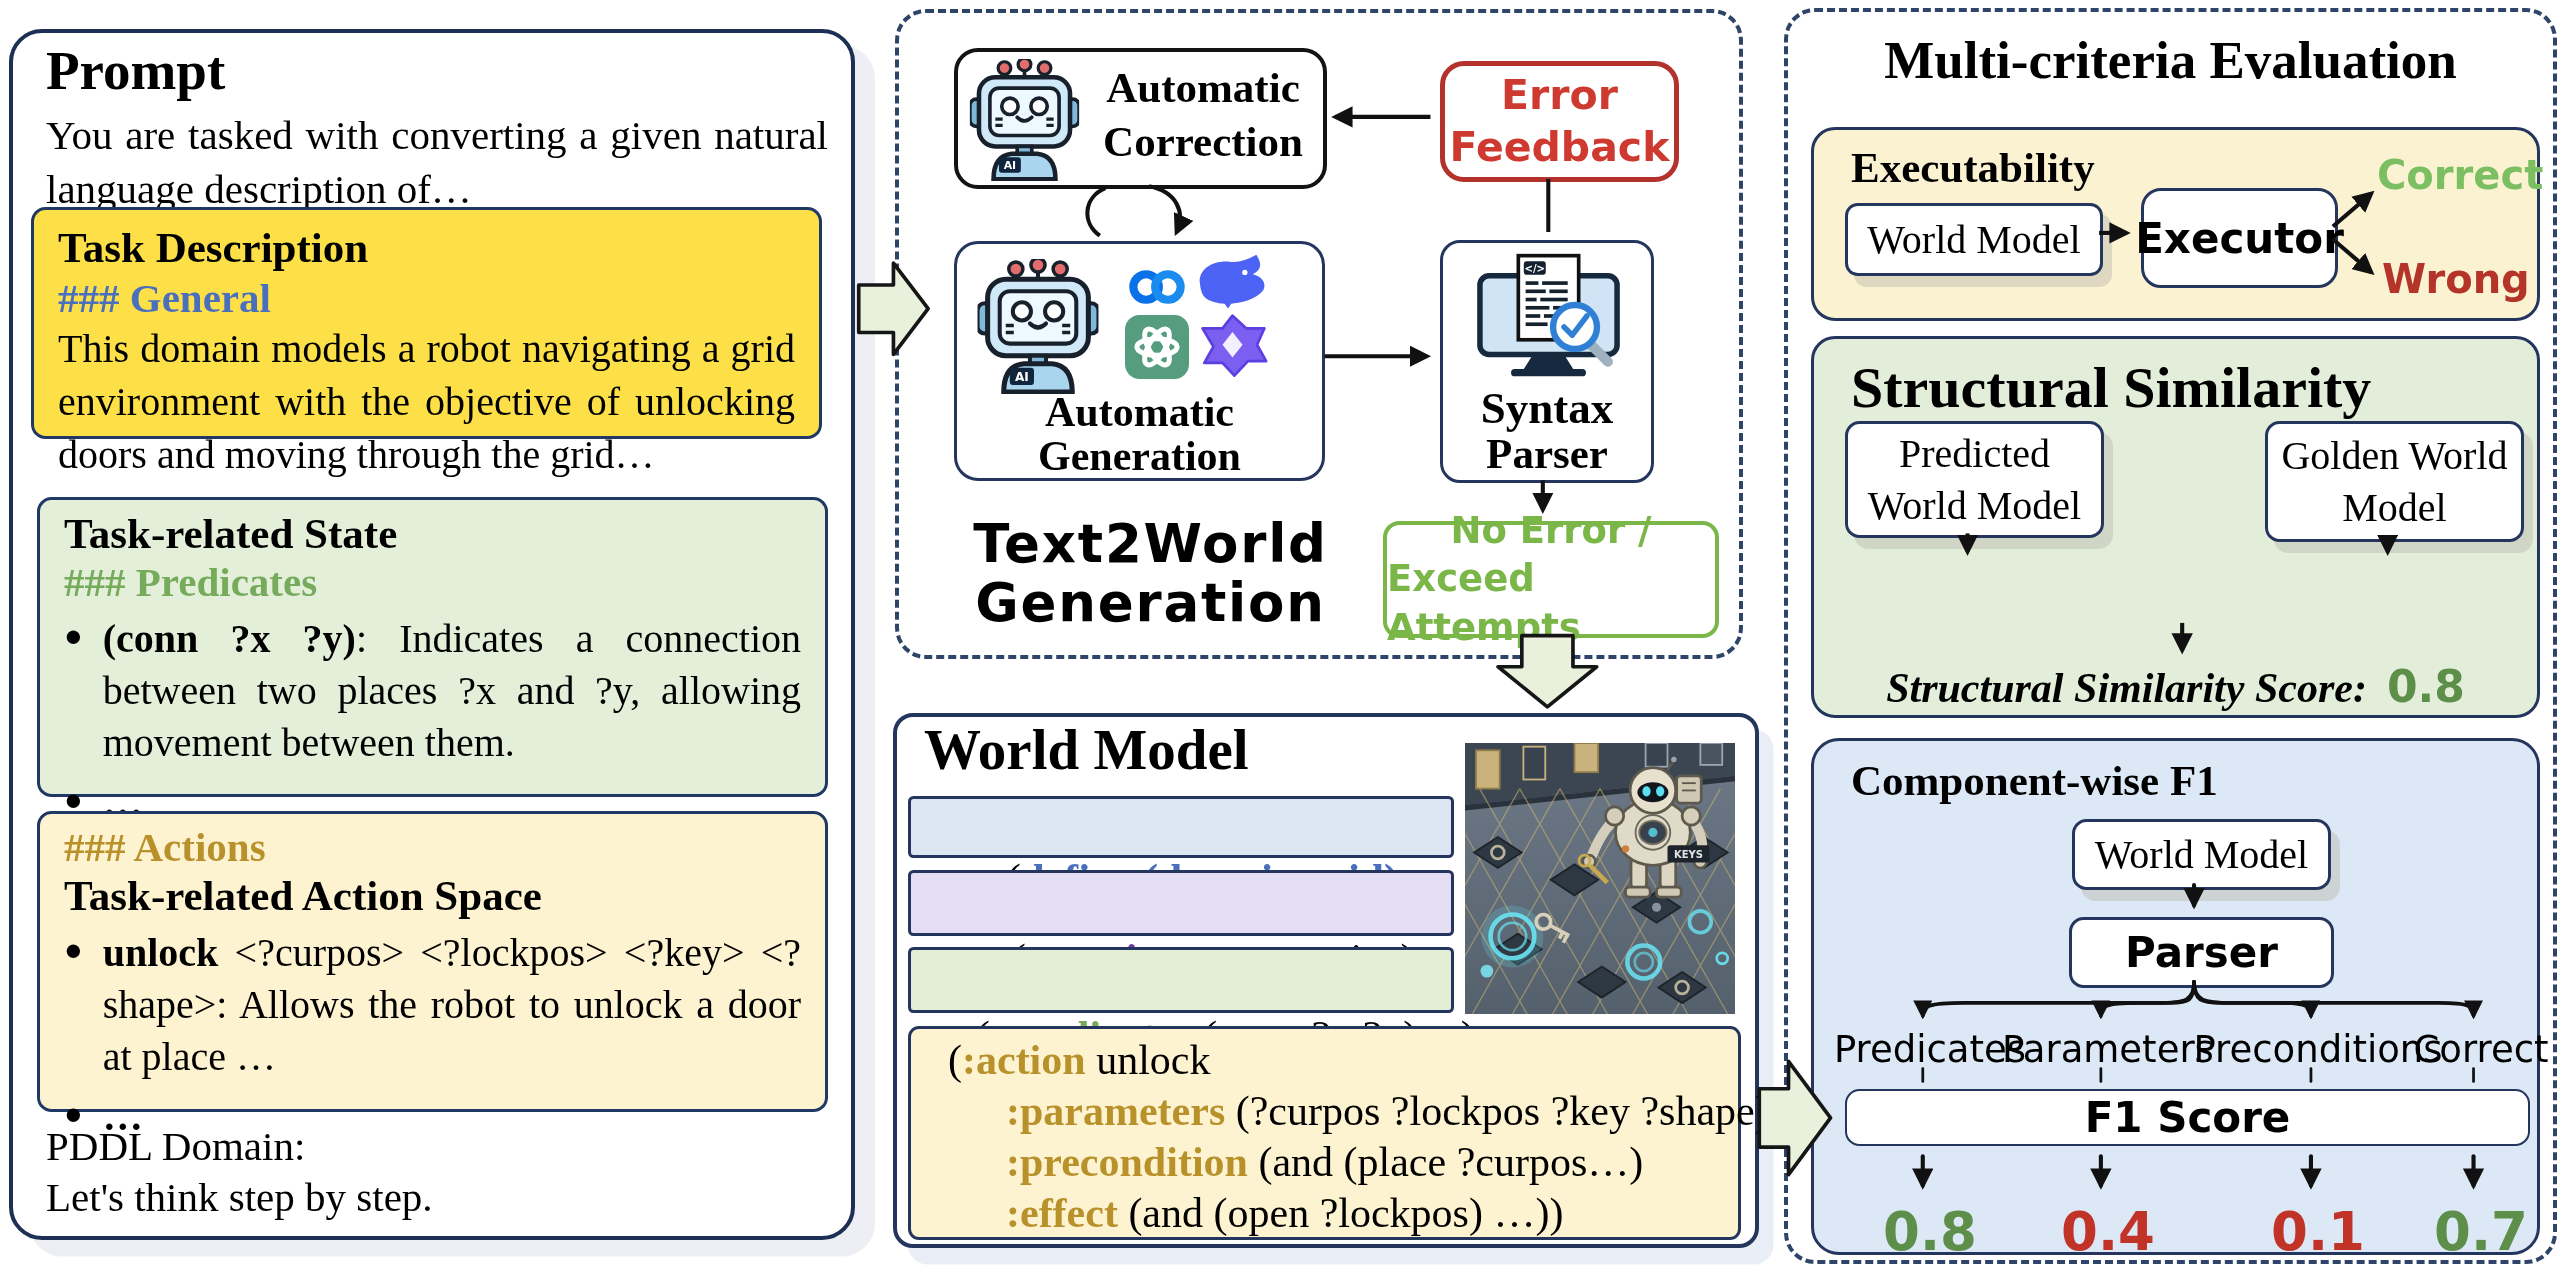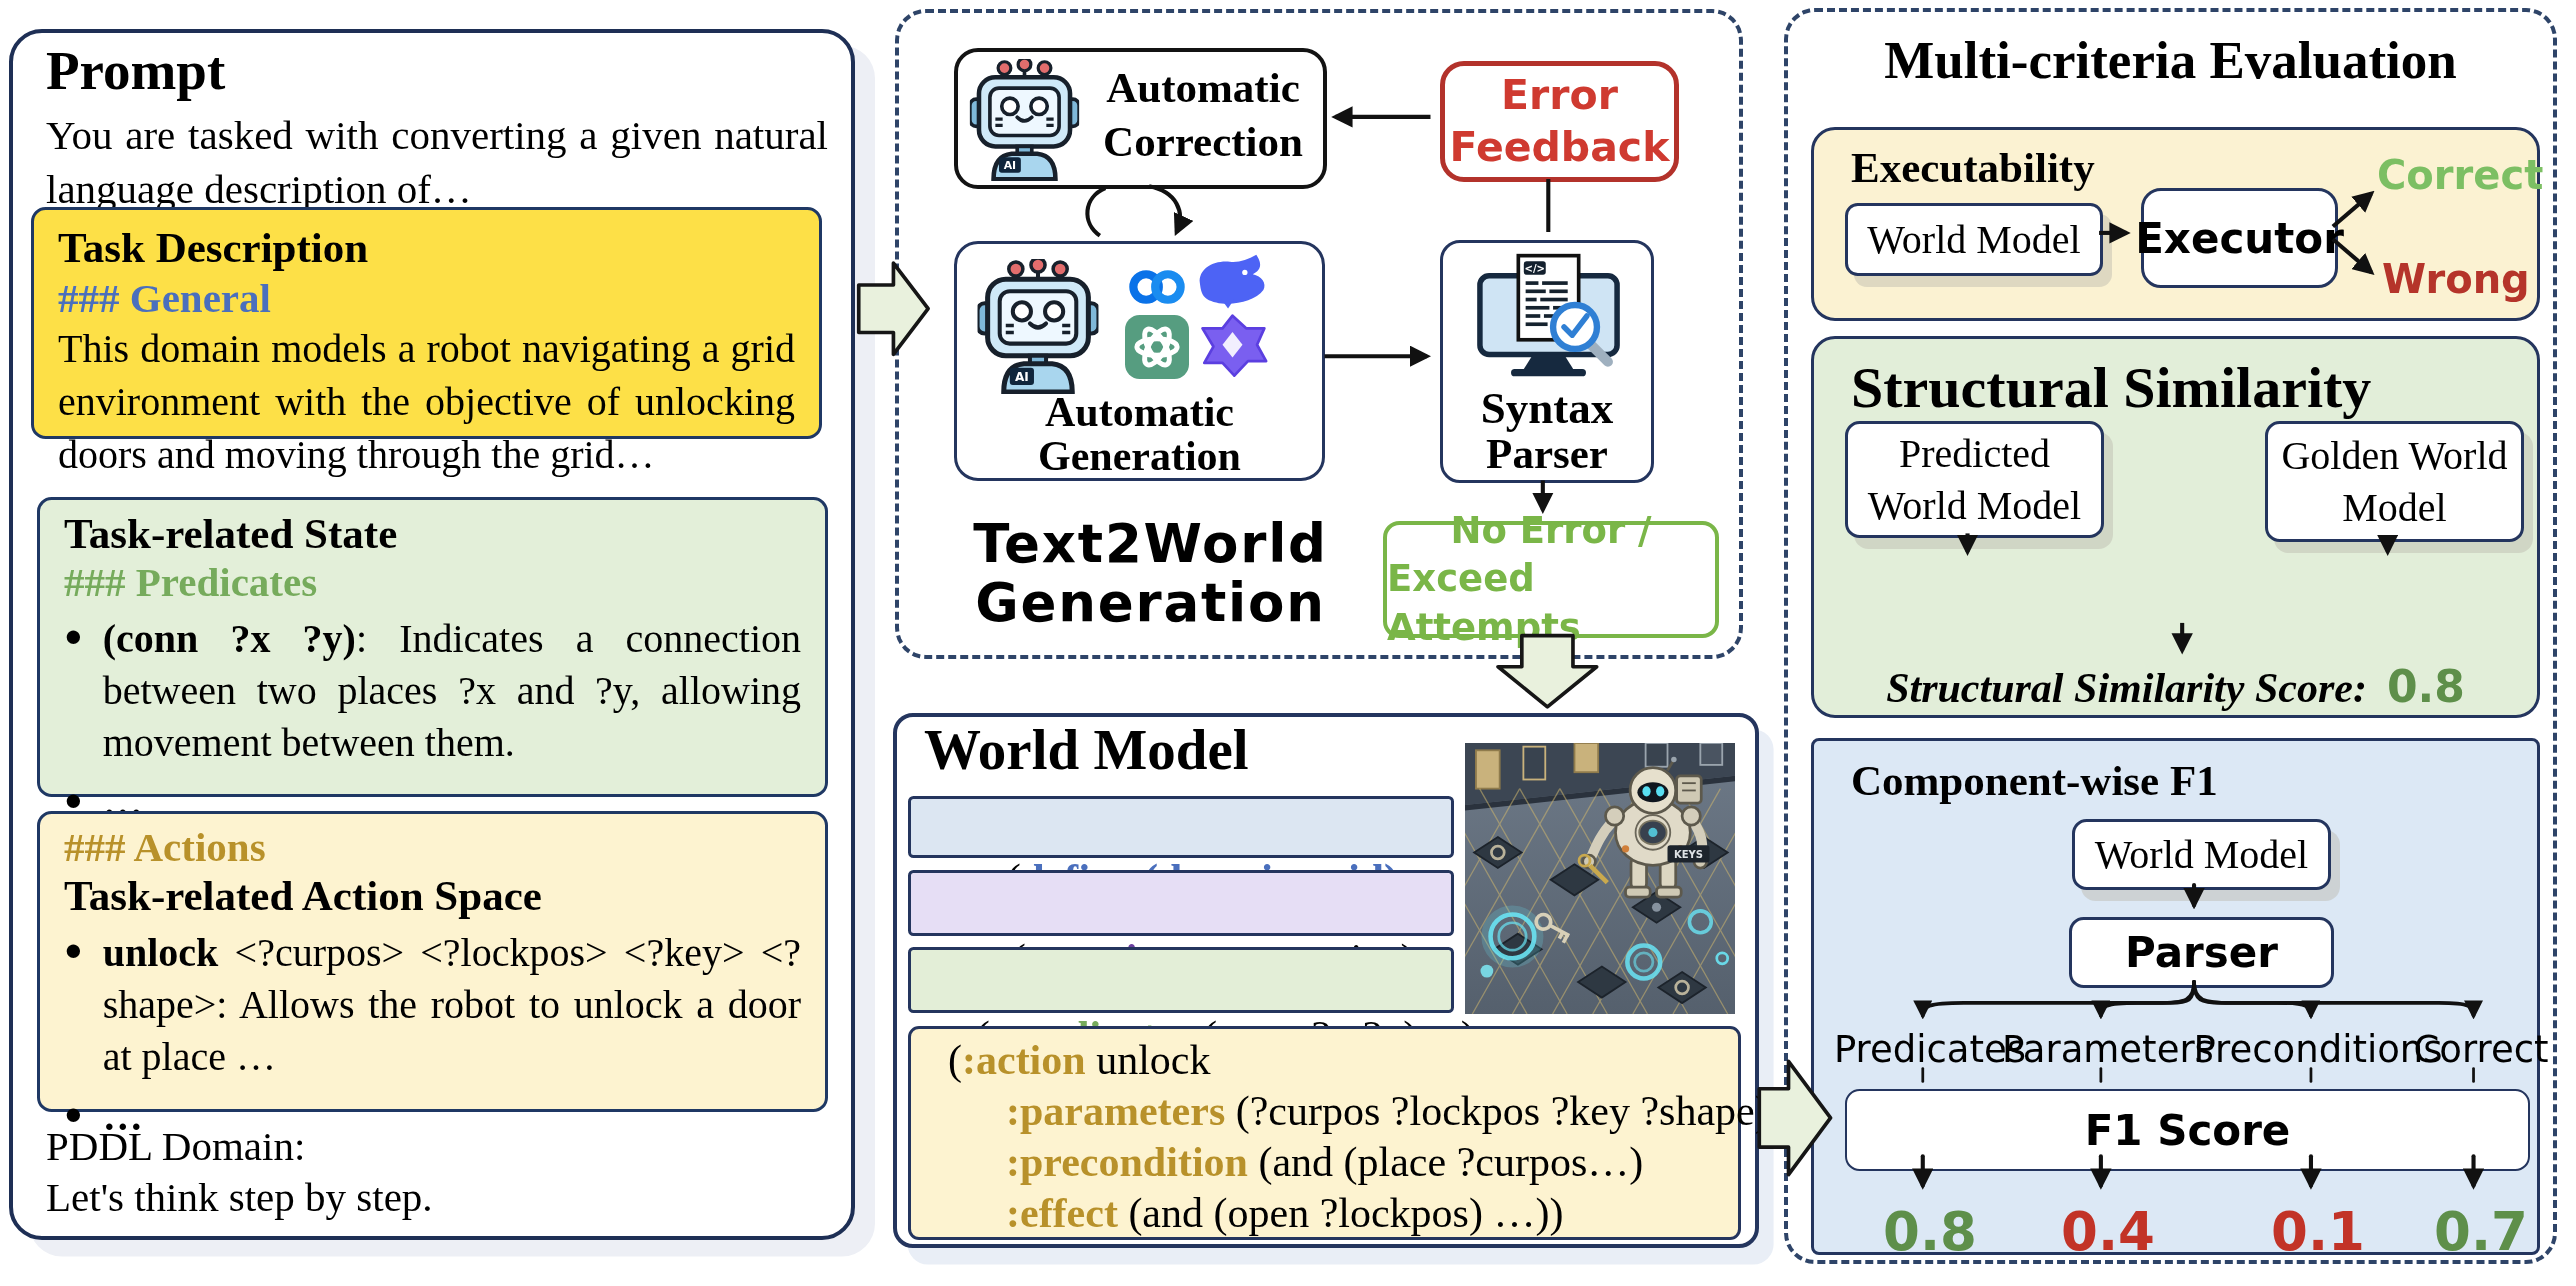--- a/index.html
+++ b/index.html
@@ -299,31 +299,31 @@
       <div class="whitebox shadowed serif" style="left:451px;top:82px;width:259px;height:121px;border-radius:14.6px;font-size:40px;flex-direction:column;line-height:1.3;">
         <div>Golden World</div>
         <div>Model</div>
       </div>
       <div class="abs" style="left:0;top:322px;width:100%;text-align:center;">
         <span class="h-serif" style="font-style:italic;font-size:42px;">Structural Similarity Score:</span>
         <span class="comic score" style="font-size:44px;color:#5e8f4a;margin-left:16.4px;">0.8</span>
       </div>
     </div>
 
-    <div class="abs" style="left:23px;top:726px;width:729px;height:517px;background:#dce8f5;border:3.7px solid #24355e;border-radius:8px;box-sizing:border-box;">
+    <div class="abs" style="left:23px;top:726px;width:729px;height:517px;background:#dce8f5;border:3.7px solid #24355e;border-radius:28px;box-sizing:border-box;">
       <div class="abs h-serif" style="left:37px;top:14.6px;font-size:43px;">Component-wise F1</div>
       <div class="whitebox shadowed serif" style="left:258px;top:78px;width:259px;height:71px;border-radius:14.6px;font-size:40px;">World Model</div>
       <div class="whitebox comic" style="left:255px;top:176px;width:265px;height:71px;border-radius:14.6px;font-size:42px;font-weight:bold;">Parser</div>
 
       <span class="abs comic" style="left:116px;top:287px;transform:translateX(-50%);font-size:37px;">Predicates</span>
       <span class="abs comic" style="left:294px;top:287px;transform:translateX(-50%);font-size:37px;">Parameters</span>
       <span class="abs comic" style="left:504px;top:287px;transform:translateX(-50%);font-size:37px;">Preconditions</span>
       <span class="abs comic" style="left:667px;top:287px;transform:translateX(-50%);font-size:37px;">Correct</span>
 
-      <div class="whitebox comic" style="left:31px;top:348px;width:685px;height:82px;border-width:2.7px;border-radius:14.6px;font-size:42px;font-weight:bold;">F1 Score</div>
+      <div class="whitebox comic" style="left:31px;top:348px;width:685px;height:57px;border-width:2.7px;border-radius:14.6px;font-size:42px;font-weight:bold;">F1 Score</div>
 
       <span class="abs comic score" style="left: 116px; top: 460px; transform: translateX(-50%); font-size: 53px; color: rgb(94, 143, 74);">0.8</span>
       <span class="abs comic score" style="left: 294px; top: 460px; transform: translateX(-50%); font-size: 53px; color: rgb(194, 51, 39);">0.4</span>
       <span class="abs comic score" style="left: 504px; top: 460px; transform: translateX(-50%); font-size: 53px; color: rgb(194, 51, 39);">0.1</span>
       <span class="abs comic score" style="left: 667px; top: 460px; transform: translateX(-50%); font-size: 53px; color: rgb(94, 143, 74);">0.7</span>
     </div>
   </section>
 
   <svg class="abs" style="left:0;top:0;pointer-events:none;" width="2576" height="1286" viewBox="0 0 2820 1408">
     <defs>

